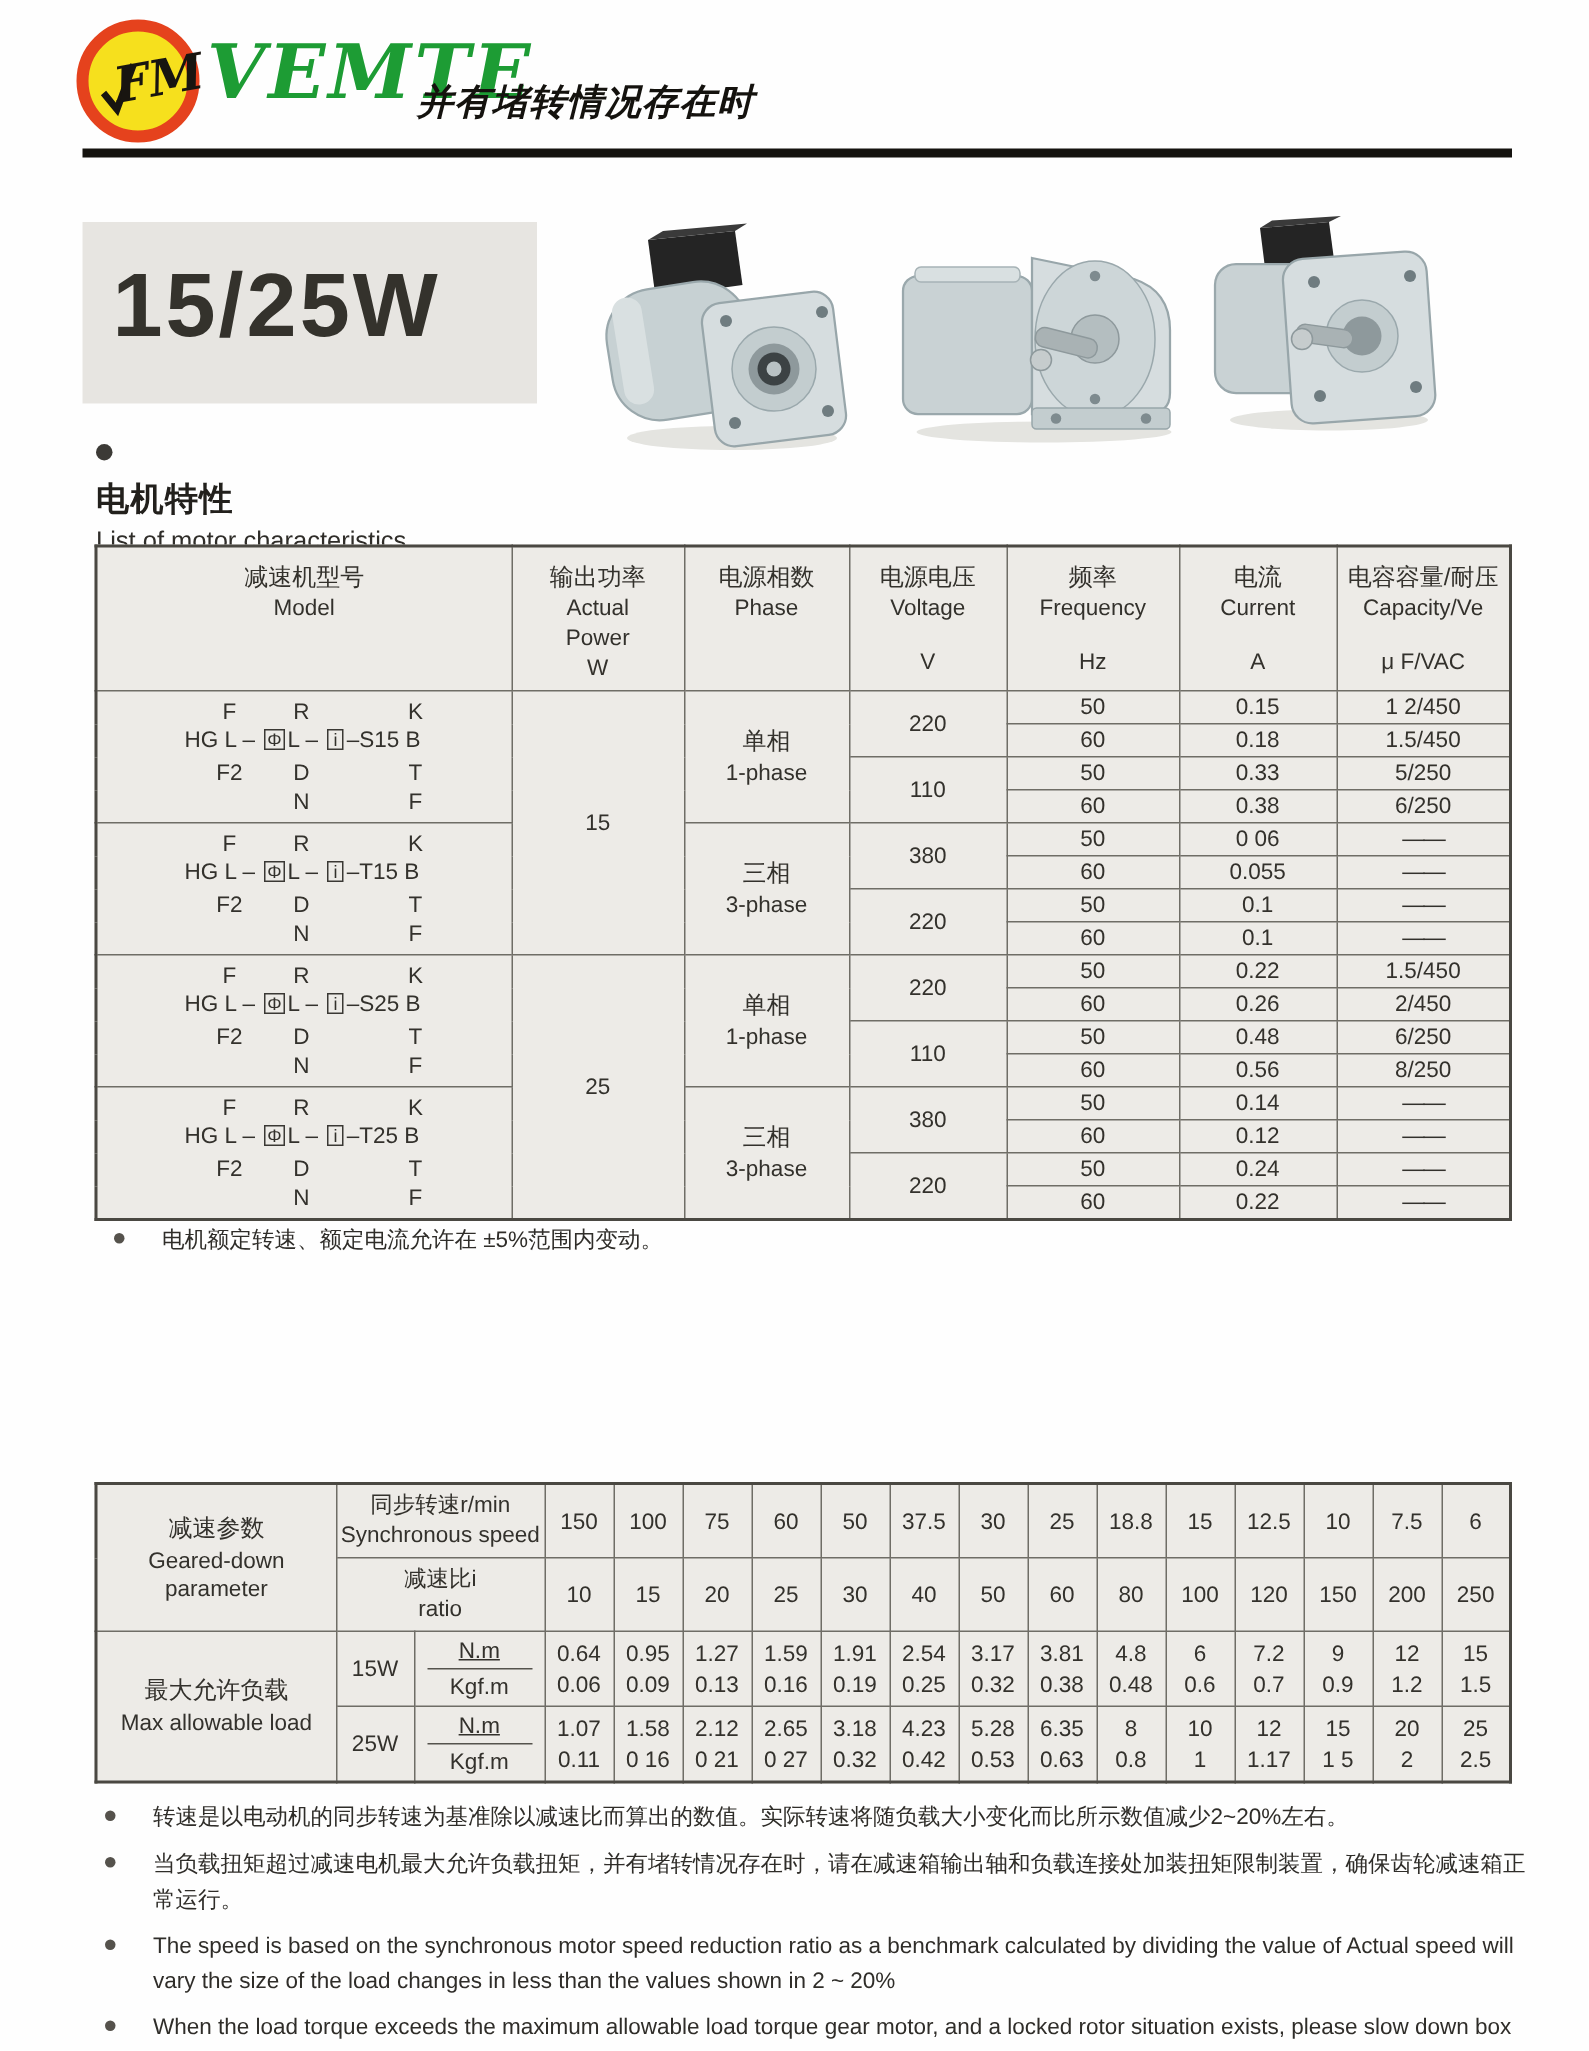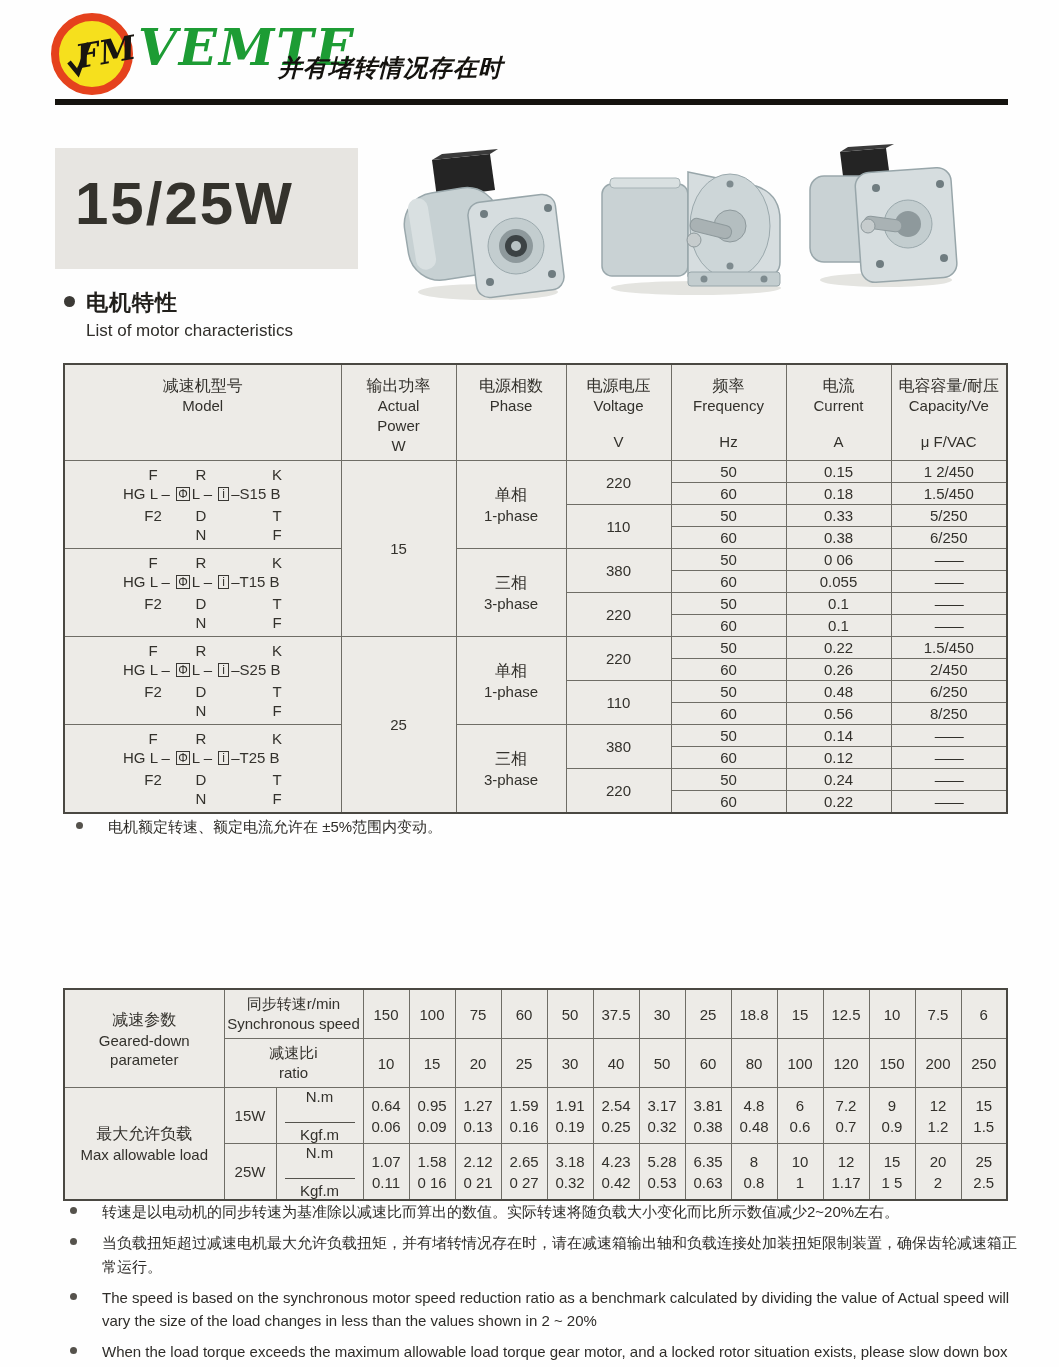--- a/index.html
+++ b/index.html
@@ -11,21 +11,21 @@
          font-style:italic;font-weight:700;font-size:50px;color:#1d9c34;letter-spacing:2px;line-height:1.1;}
   .subtitle{position:absolute;left:278px;top:52px;font-size:24px;font-weight:700;
             font-style:italic;color:#14120e;letter-spacing:1px;}
   .rule{position:absolute;left:55px;top:99px;width:953px;height:6px;background:#15130f;}
   
   .hero{position:absolute;left:55px;top:148px;width:303px;height:121px;background:#e7e5e1;}
   .hero-title{display:block;padding:26px 0 0 20px;font-size:60px;font-weight:800;
               color:#34322c;letter-spacing:2px;line-height:1;}
   .photo{position:absolute;}
   
-  .sec-head{position:absolute;display:flex;gap:11px;}
+  .sec-head{position:absolute;display:flex;gap:11px;flex-direction:column;}
   .bullet{width:11px;height:11px;border-radius:50%;background:#3c3a36;margin-top:8px;flex:none;}
   .sec-cn{font-size:22px;font-weight:700;color:#22201c;letter-spacing:1px;}
   .sec-en{font-size:17px;color:#2f2d29;margin-top:3px;}
   .sec1{left:64px;top:288px;}
   .sec2{left:64px;top:920px;}
   
   .tbl{border-collapse:collapse;table-layout:fixed;position:absolute;background:#edebe7;
        border:2px solid #4a4842;}
   .tbl th,.tbl td{border:1px solid #6f6d66;font-weight:normal;text-align:center;
        vertical-align:middle;color:#33312c;padding:0;}
@@ -47,21 +47,21 @@
   .phase .cn{font-size:16px;line-height:22px;}
   .phase .en{font-size:15px;line-height:20px;}
   .dash{color:#45433e;letter-spacing:-1px;}
   
   .t2 thead th{height:48px;font-size:15px;}
   .t2 tbody td{height:49px;font-size:15px;}
   .two-line div{line-height:20px;}
   .p3 .cn{font-size:16px;line-height:22px;}
   .p3 .en{font-size:15px;line-height:19px;}
   .ufrac{display:block;margin:0 8px;}
-  .ufrac .ut{display:block;border-bottom:1.5px solid #55534d;padding-bottom:17px;margin-bottom:3px;}
+  .ufrac .ut{display:block;border-bottom:1.5px solid #55534d;padding-bottom:3px;margin-bottom:3px;text-decoration:underline;}
   .v2 div{line-height:21px;}
   
   .notes{position:absolute;}
   .notes1{left:76px;top:815px;width:900px;}
   .notes2{left:70px;top:1200px;width:948px;}
   .note{display:flex;gap:25px;margin-bottom:8px;font-size:15px;line-height:1.55;color:#2f2d29;}
   .nb{width:7px;height:7px;border-radius:50%;background:#55524c;flex:none;margin-top:7px;}
 </style>
 </head>
 <body>

